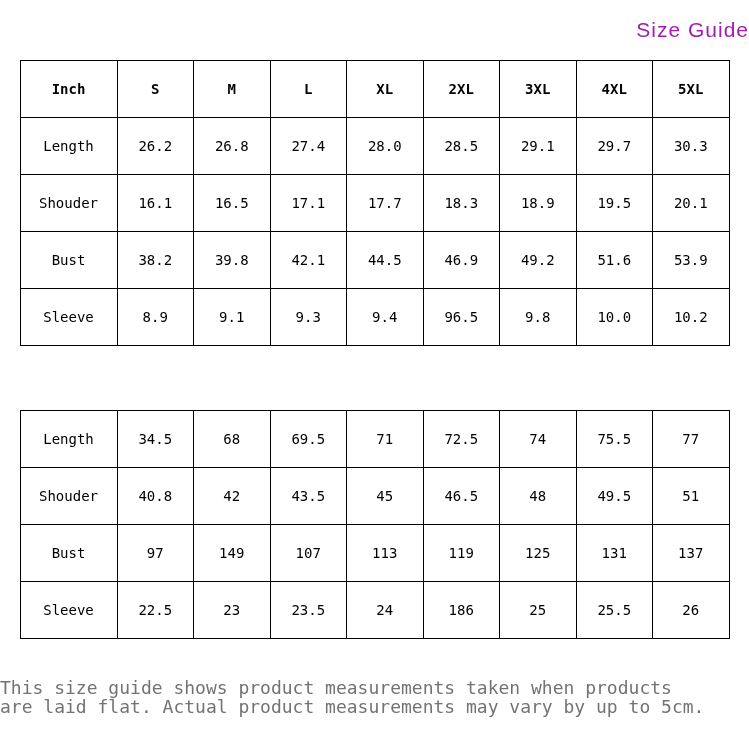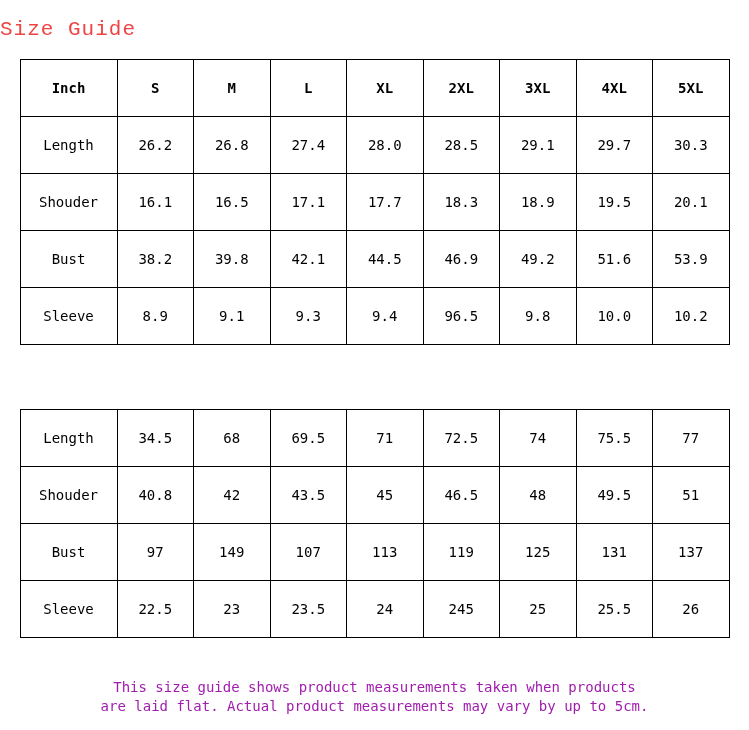--- a/index.html
+++ b/index.html
@@ -14,27 +14,27 @@
     color: #000000;
     overflow: hidden;
   }
   .page {
     position: relative;
     width: 749px;
     height: 730px;
     box-sizing: border-box;
   }
   .title {
-    text-align: left;
-    font-family: Liberation Mono, monospace;
+    text-align: right;
+    font-family: Liberation Sans, sans-serif;
     font-size: 21px;
     letter-spacing: 1px;
     padding-top: 18px;
     padding-bottom: 14px;
-    color: #ef4444;
+    color: #a21caf;
   }
   table.size-table {
     border-collapse: collapse;
     width: 710px;
     margin: 4px auto;
     table-layout: fixed;
   }
   table.size-table td, table.size-table th {
     border: 1px solid #000000;
     text-align: center;
@@ -61,25 +61,24 @@
   }
   .col-label { width: 96px; }
   .spacer {
     height: 56px;
   }
   .footer {
     position: absolute;
     left: 0;
     right: 0;
     bottom: 14px;
-    text-align: center;
-    font-size: 14px;
+    font-size: 18px;
     line-height: 19px;
     font-family: "DejaVu Sans Mono", monospace;
-    color: #a21caf;
+    color: #737373;
   }
   .footer div { white-space: pre; }
 </style>
 </head>
 <body>
 
 <div class="page">
 
   <div class="title">Size Guide</div>
 
@@ -179,21 +178,21 @@
         <td class="value">125</td>
         <td class="value">131</td>
         <td class="value">137</td>
       </tr>
       <tr>
         <td class="rowlabel col-label">Sleeve</td>
         <td class="value">22.5</td>
         <td class="value">23</td>
         <td class="value">23.5</td>
         <td class="value">24</td>
-        <td class="value">245</td>
+        <td class="value">186</td>
         <td class="value">25</td>
         <td class="value">25.5</td>
         <td class="value">26</td>
       </tr>
     </tbody>
   </table>
 
   <div class="footer">
     <div>This size guide shows product measurements taken when products</div>
     <div>are laid flat. Actual product measurements may vary by up to 5cm.</div>

